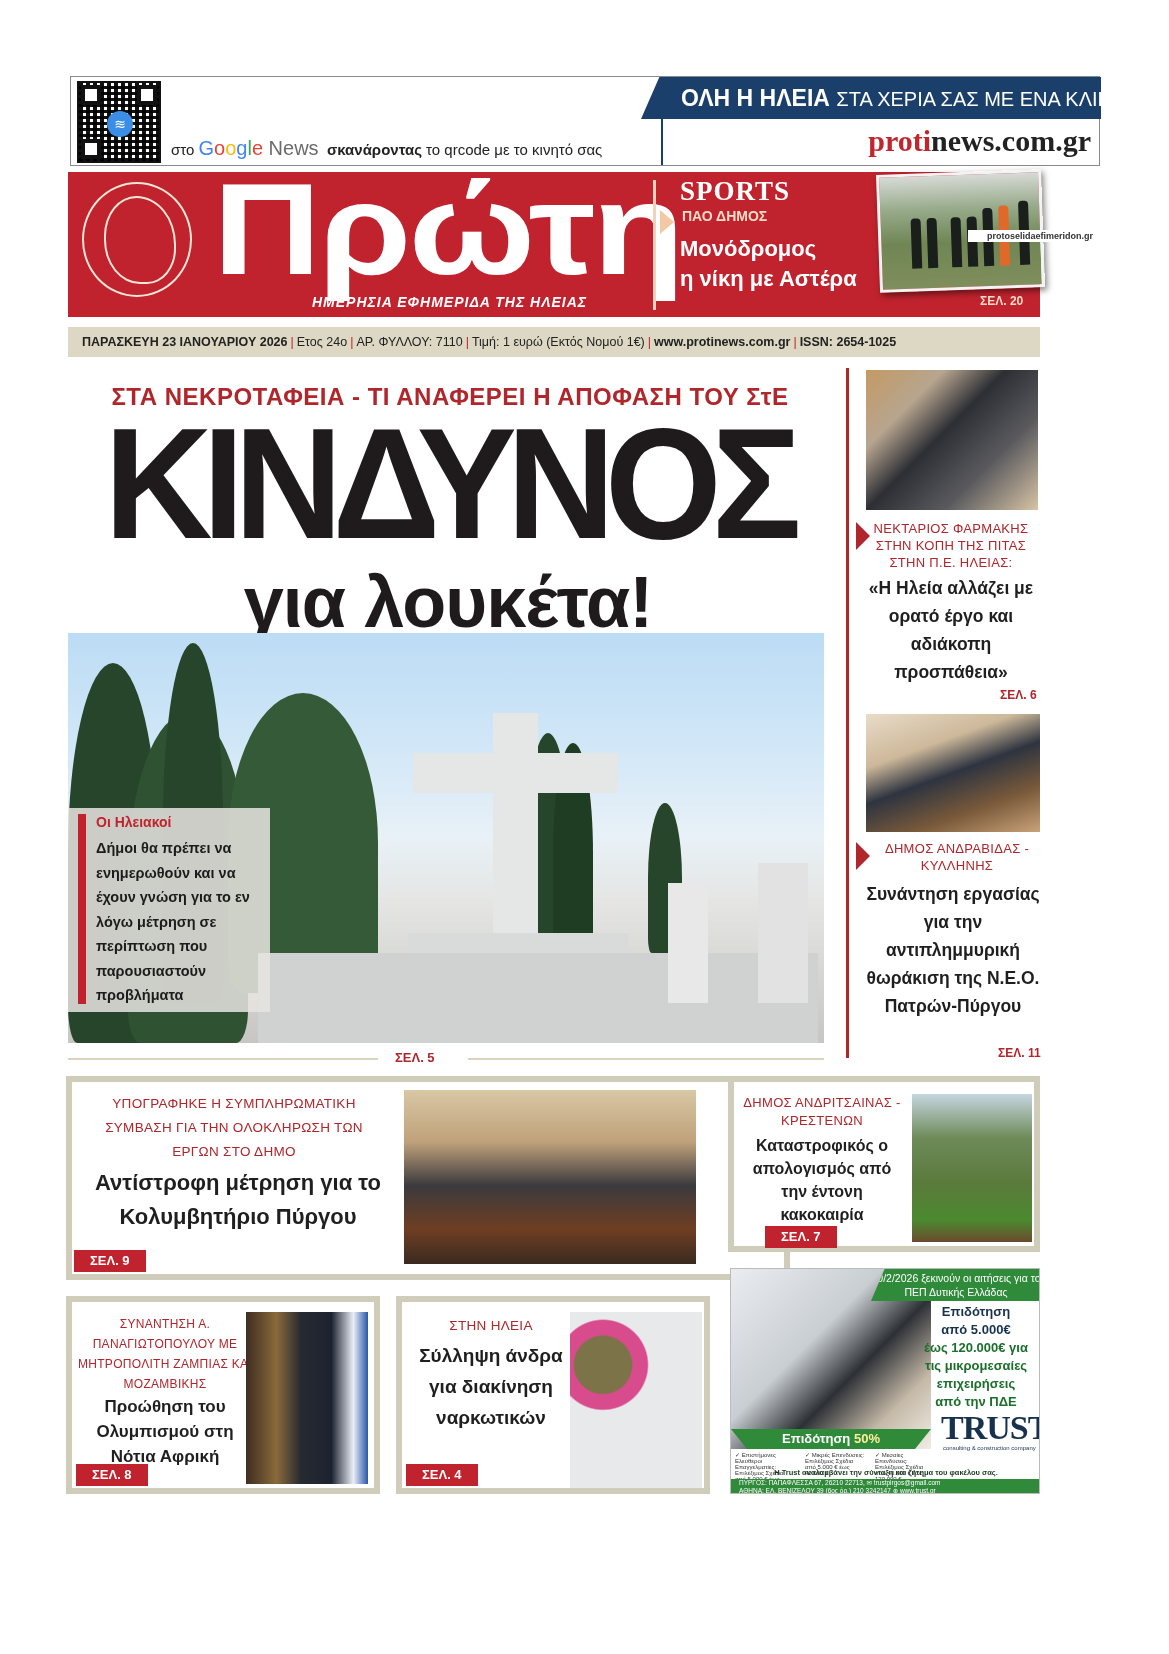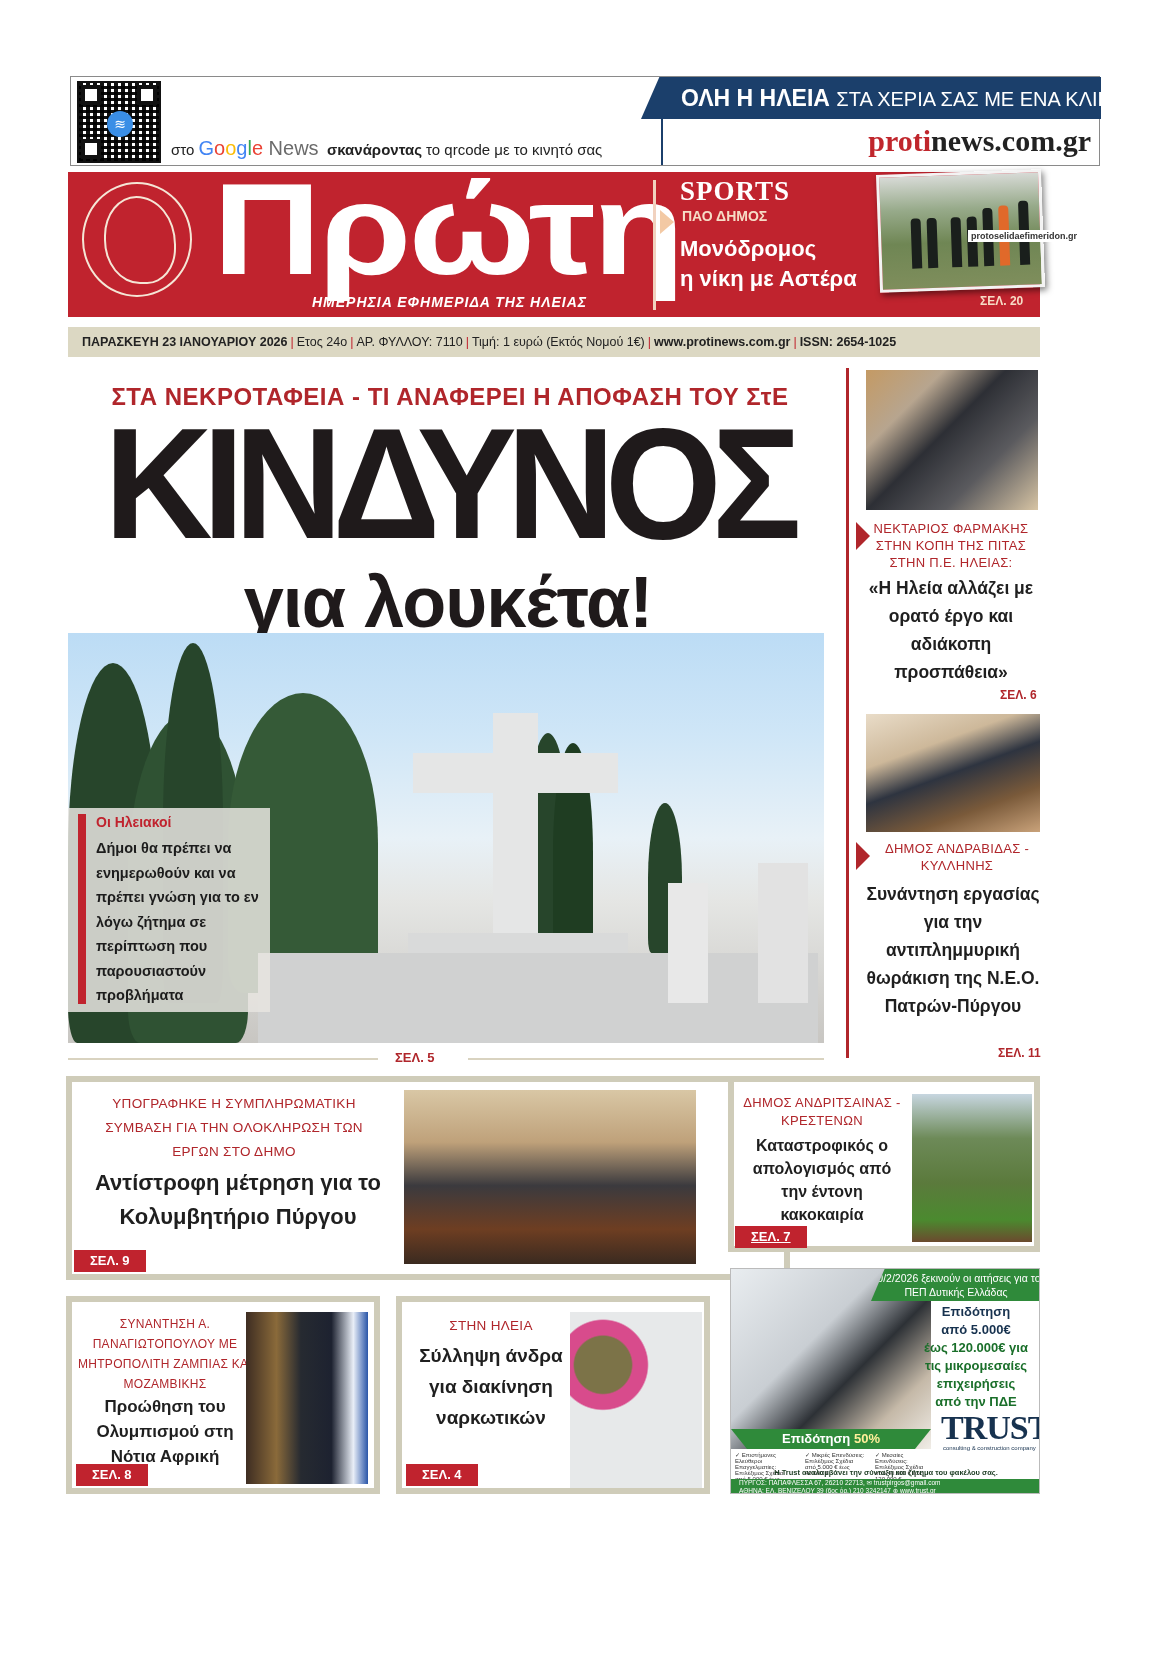--- a/index.html
+++ b/index.html
@@ -33,21 +33,21 @@
   .coin .face { position:absolute; left:20px; top:12px; width:72px; height:88px; border:2px solid #f5e6d6; border-radius: 45% 55% 40% 50%; }
   .logo { left: 145px; top: -8px; font-size: 130px; font-weight: bold; color: #fff; letter-spacing: -2px; font-family: "Liberation Sans", sans-serif; transform: scaleX(1.15); transform-origin: left top; line-height: 1; }
   .tagline { left: 244px; top: 122px; font-size: 14px; font-style: italic; font-weight: bold; color: #fff; letter-spacing: 1px; white-space: nowrap; }
   .mast-divider { left: 585px; top: 8px; width: 3px; height: 130px; background: #f1d2bf; }
   .sports-title { left: 612px; top: 4px; font-family: "Liberation Serif", "DejaVu Serif", serif; font-size: 27px; font-weight: bold; color: #fff; letter-spacing: 1px; }
   .sports-arrow { left: 592px; top: 38px; width: 0; height: 0; border-top: 12px solid transparent; border-bottom: 12px solid transparent; border-left: 14px solid #f3c9a4; }
   .sports-kicker { left: 614px; top: 36px; font-size: 14px; color: #f6dcc6; font-weight: bold; }
   .sports-headline { left: 612px; top: 62px; font-size: 22px; color: #fff; font-weight: bold; line-height: 30px; }
   .sports-photo { left: 810px; top: 0px; width: 165px; height: 118px; transform: rotate(-2deg); background: linear-gradient(180deg, #d7dad6 0%, #97aa8a 30%, #6f8654 60%, #7f8e5c 100%); box-shadow: 2px 3px 6px rgba(0,0,0,0.5); border: 3px solid #f3f3f3; overflow: hidden; }
   .sports-photo .p { position:absolute; bottom:20px; width:10px; height:50px; background:#1a1f1c; border-radius:4px 4px 0 0; }
-  .watermark { left: 968px; top: 230px; font-size: 9px; color: #333; background: #fff; padding: 1px 3px; font-weight: bold; white-space: nowrap; }
+  .watermark { left: 968px; top: 230px; font-size: 9px; color: #333; background: #fff; padding: 1px 19px; font-weight: bold; white-space: nowrap; }
   .sports-page { left: 912px; top: 122px; font-size: 12px; font-weight: bold; color: #f6dcc6; }
 
   
   .datestrip { left: 68px; top: 327px; width: 972px; height: 30px; background: #dcd8c3; font-size: 12.5px; line-height: 30px; padding-left: 14px; color: #222; white-space: nowrap; }
   .datestrip b { font-weight: bold; }
   .datestrip .sep { color: #c0232e; padding: 0 3px; }
 
   
   .kicker { left: 70px; top: 383px; width: 760px; text-align: center; font-size: 24px; font-weight: bold; color: #b0262b; letter-spacing: 0.5px; white-space: nowrap; }
   .headline-big { left: 68px; top: 408px; width: 760px; text-align: center; font-size: 150px; font-weight: bold; color: #1f1a1b; letter-spacing: -10px; line-height: 1; transform: scaleY(1.05); }
@@ -163,21 +163,21 @@
   <div class="cross-v"></div>
   <div class="cross-h"></div>
   <div class="tomb" style="left:340px;top:300px;width:220px;height:110px;"></div>
   <div class="tomb" style="left:190px;top:320px;width:560px;height:90px;background:#d0d1d1"></div>
   <div class="tomb" style="left:600px;top:250px;width:40px;height:120px;background:#e8e8e8"></div>
   <div class="tomb" style="left:690px;top:230px;width:50px;height:140px;background:#e2e2e2"></div>
 </div>
 <div class="abs lead-box">
   <div class="bar"></div>
   <div class="kick">Οι Ηλειακοί</div>
-  <div class="body">Δήμοι θα πρέπει να ενημερωθούν και να πρέπει γνώση για το εν λόγω ζήτημα σε περίπτωση που παρουσιαστούν προβλήματα</div>
+  <div class="body">Δήμοι θα πρέπει να ενημερωθούν και να έχουν γνώση για το εν λόγω μέτρηση σε περίπτωση που παρουσιαστούν προβλήματα</div>
 </div>
 <div class="abs lead-rule-l"></div>
 <div class="abs lead-page">ΣΕΛ. 5</div>
 <div class="abs lead-rule-r"></div>
 
 <div class="abs vrule"></div>
 
 <div class="abs side-photo1"></div>
 <div class="abs side-arrow" style="left:856px;top:522px;"></div>
 <div class="abs side-kicker" style="left:856px;top:520px;">ΝΕΚΤΑΡΙΟΣ ΦΑΡΜΑΚΗΣ ΣΤΗΝ ΚΟΠΗ ΤΗΣ ΠΙΤΑΣ ΣΤΗΝ Π.Ε. ΗΛΕΙΑΣ:</div>
@@ -193,21 +193,21 @@
 <div class="abs box" style="left:66px;top:1076px;width:724px;height:204px;">
   <div class="abs box-kicker" style="left:12px;top:10px;width:300px;">ΥΠΟΓΡΑΦΗΚΕ Η ΣΥΜΠΛΗΡΩΜΑΤΙΚΗ ΣΥΜΒΑΣΗ ΓΙΑ ΤΗΝ ΟΛΟΚΛΗΡΩΣΗ ΤΩΝ ΕΡΓΩΝ ΣΤΟ ΔΗΜΟ</div>
   <div class="abs box-head" style="left:6px;top:84px;width:320px;font-size:22px;line-height:34px;">Αντίστροφη μέτρηση για το Κολυμβητήριο Πύργου</div>
   <div class="abs page-tag" style="left:2px;top:168px;">ΣΕΛ. 9</div>
   <div class="abs photo" style="left:332px;top:8px;width:292px;height:174px;background:linear-gradient(180deg,#d9c7a5 0%,#bfa17a 30%,#3b3a3e 55%,#6e3e22 80%,#3a2a20 100%);"></div>
 </div>
 
 <div class="abs box" style="left:728px;top:1076px;width:312px;height:176px;">
   <div class="abs box-kicker" style="left:4px;top:12px;width:168px;font-size:13px;line-height:18px;">ΔΗΜΟΣ ΑΝΔΡΙΤΣΑΙΝΑΣ - ΚΡΕΣΤΕΝΩΝ</div>
   <div class="abs box-head" style="left:4px;top:52px;width:168px;font-size:16px;line-height:23px;">Καταστροφικός ο απολογισμός από την έντονη κακοκαιρία</div>
-  <div class="abs page-tag" style="left:1px;top:144px;text-decoration:underline;">ΣΕΛ. 7</div>
+  <div class="abs page-tag" style="left:31px;top:144px;">ΣΕΛ. 7</div>
   <div class="abs photo" style="left:178px;top:12px;width:120px;height:148px;background:linear-gradient(180deg,#c7d6e0 0%,#6d8a58 30%,#5b7a3c 60%,#4b8a2f 85%,#6b4a2e 100%);"></div>
 </div>
 
 <div class="abs box" style="left:66px;top:1296px;width:314px;height:198px;">
   <div class="abs box-kicker" style="left:4px;top:12px;width:178px;font-size:12px;line-height:20px;">ΣΥΝΑΝΤΗΣΗ Α. ΠΑΝΑΓΙΩΤΟΠΟΥΛΟΥ ΜΕ ΜΗΤΡΟΠΟΛΙΤΗ ΖΑΜΠΙΑΣ ΚΑΙ ΜΟΖΑΜΒΙΚΗΣ</div>
   <div class="abs box-head" style="left:4px;top:92px;width:178px;font-size:17px;line-height:25px;">Προώθηση του Ολυμπισμού στη Νότια Αφρική</div>
   <div class="abs page-tag" style="left:4px;top:162px;">ΣΕΛ. 8</div>
   <div class="abs photo" style="left:174px;top:10px;width:122px;height:172px;background:linear-gradient(90deg,#3e2d22 0%,#8a6a3a 25%,#262a31 45%,#1d2230 70%,#e9eef7 88%,#2a56a8 100%);"></div>
 </div>
 

